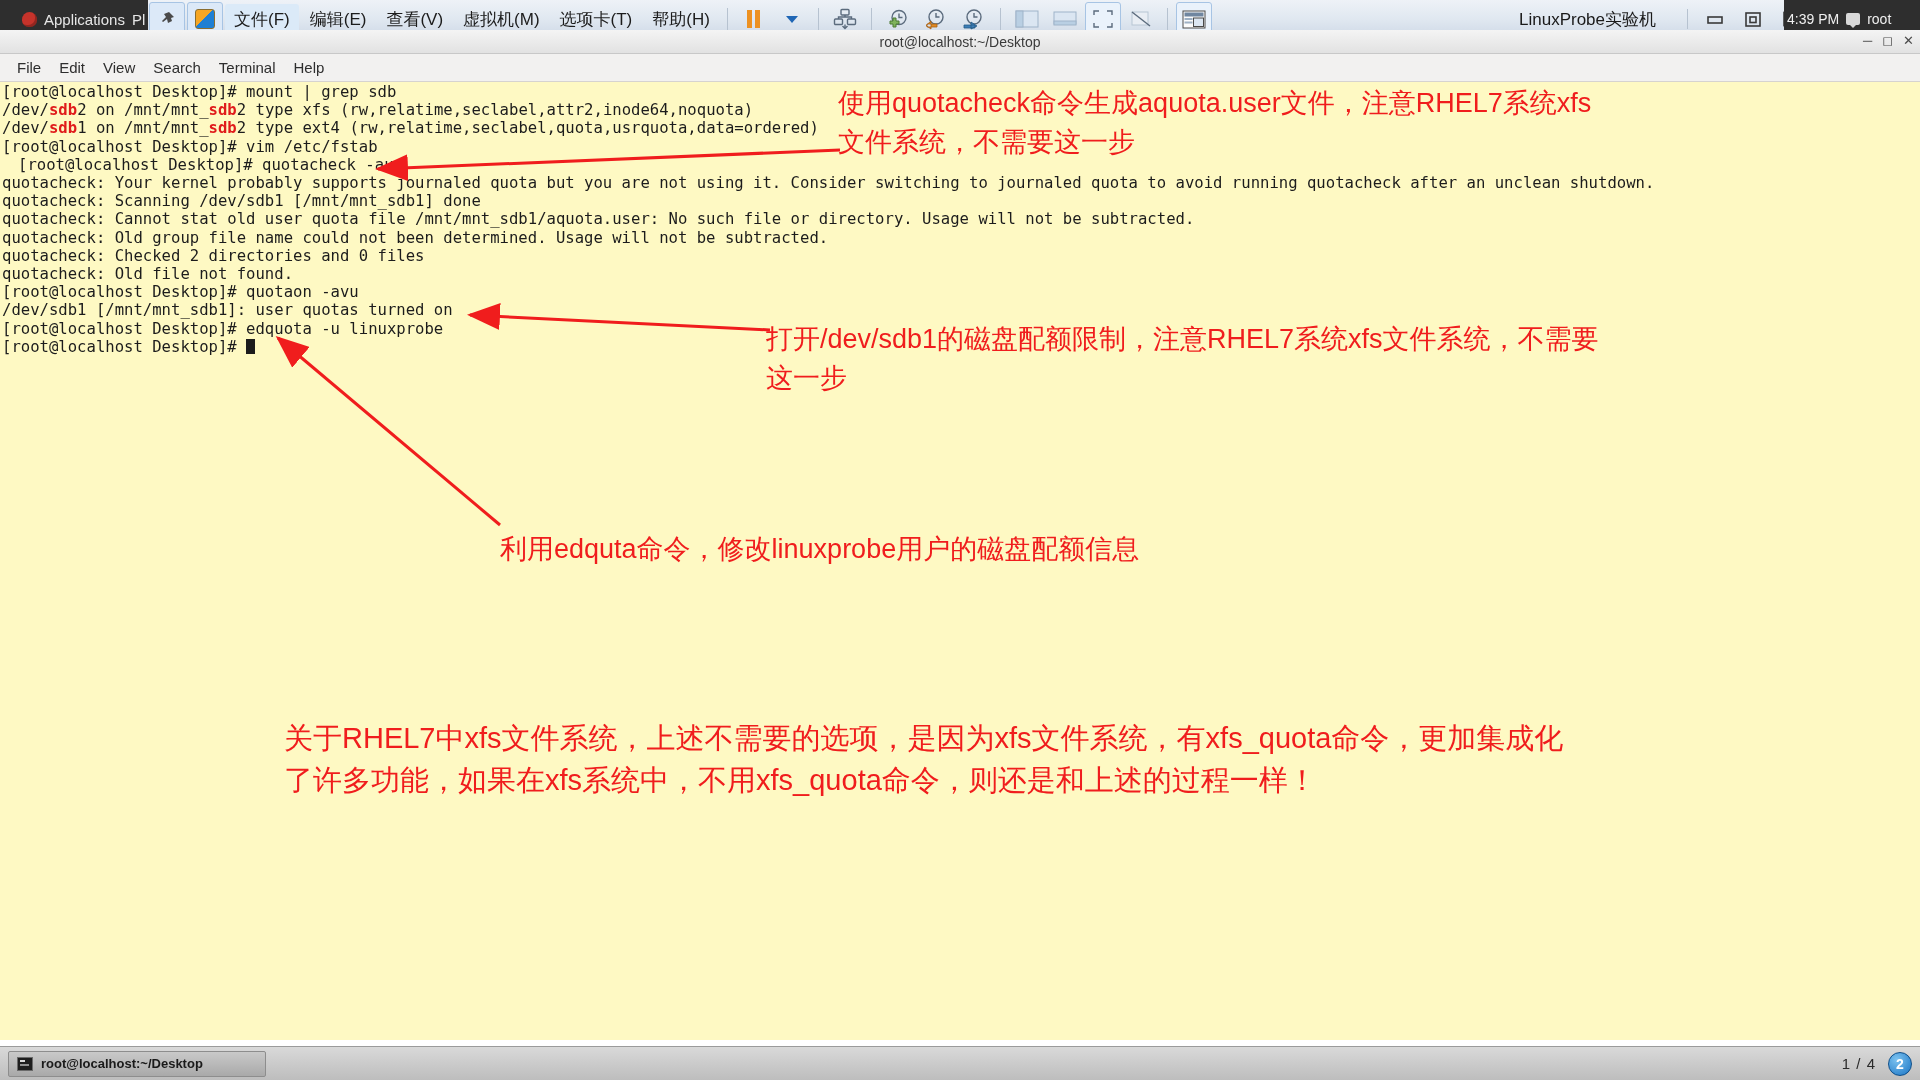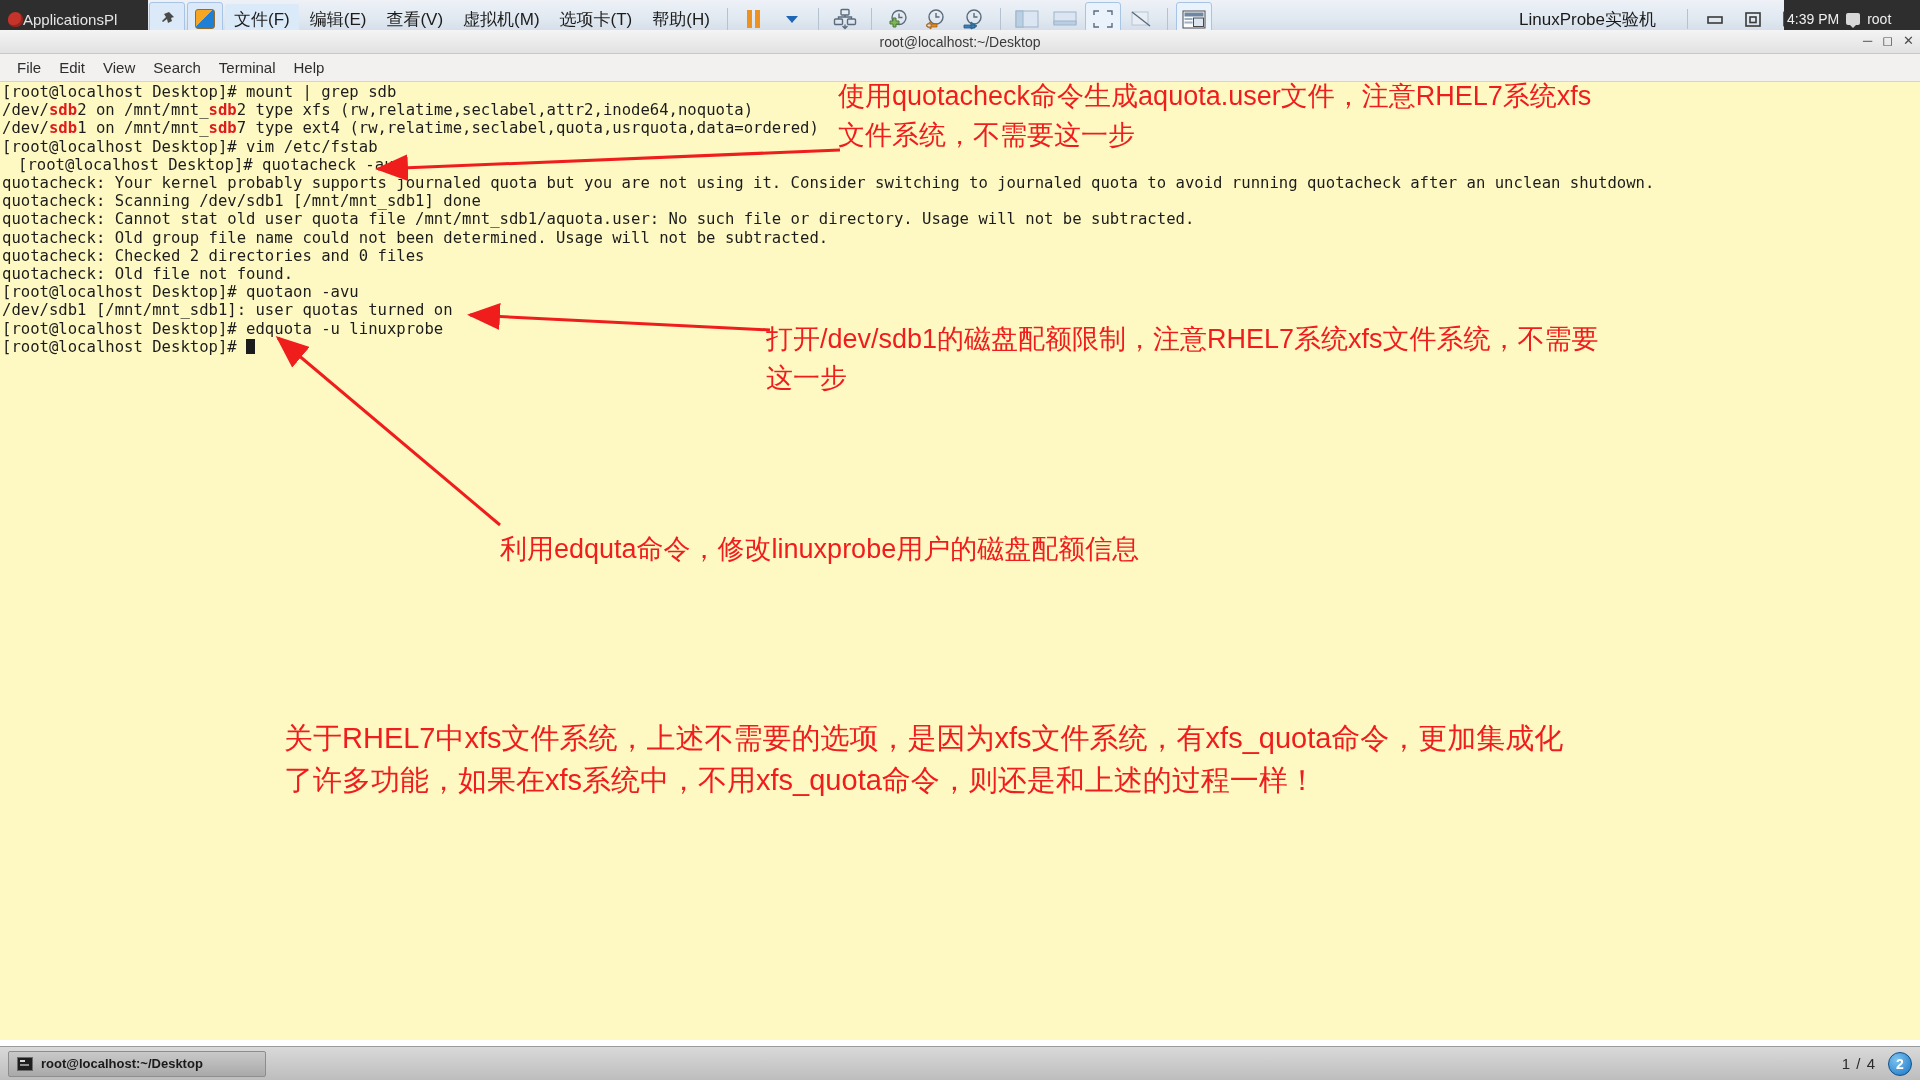--- a/index.html
+++ b/index.html
@@ -14,22 +14,22 @@
   
   .vm-bar {
     position: absolute; left: 0; top: 0; width: 1920px; height: 38px;
     background: linear-gradient(to bottom, #eef2f7 0%, #dfe7f0 55%, #cfd9e6 100%);
     border-bottom: 1px solid #9aa8ba;
     display: flex; align-items: center;
   }
   .gnome-strip {
     position: absolute; left: 0; top: 0; width: 148px; height: 38px;
     background: #2e2e2e; color: #e6e6e6;
-    display: flex; align-items: center; gap: 0;
-    padding-left: 8px; font-size: 15px;
+    display: flex; align-items: center; gap: 7px;
+    padding-left: 22px; font-size: 15px;
   }
   .gnome-strip .redhat {
     width: 15px; height: 15px; border-radius: 50% 50% 45% 45%;
     background: #c5332b; box-shadow: inset -2px -2px 0 rgba(0,0,0,.25);
   }
   .vm-tools { position: absolute; left: 148px; top: 0; height: 38px; display: flex; align-items: center; }
   .tb-btn {
     width: 36px; height: 34px; margin: 2px 1px;
     display: flex; align-items: center; justify-content: center;
     border-radius: 3px; position: relative;
@@ -300,21 +300,21 @@
       <span class="mm">Edit</span>
       <span class="mm">View</span>
       <span class="mm">Search</span>
       <span class="mm">Terminal</span>
       <span class="mm">Help</span>
     </div>
 
     <div class="term-body" id="term-body">
         <div class="tline" style="top: 1px;">[root@localhost Desktop]# mount | grep sdb</div>
         <div class="tline" style="top: 19.2px;"><span>/dev/</span><span class="grepm">sdb</span><span>2 on /mnt/mnt_</span><span class="grepm">sdb</span><span>2 type xfs (rw,relatime,seclabel,attr2,inode64,noquota)</span></div>
-        <div class="tline" style="top: 37.4px;"><span>/dev/</span><span class="grepm">sdb</span><span>1 on /mnt/mnt_</span><span class="grepm">sdb</span><span>7 type ext4 (rw,relatime,seclabel,quota,usrquota,data=ordered)</span></div>
+        <div class="tline" style="top: 37.4px;"><span>/dev/</span><span class="grepm">sdb</span><span>1 on /mnt/mnt_</span><span class="grepm">sdb</span><span>2 type ext4 (rw,relatime,seclabel,quota,usrquota,data=ordered)</span></div>
         <div class="tline" style="top: 55.6px;">[root@localhost Desktop]# vim /etc/fstab</div>
         <div class="tline" style="top: 73.8px; margin-left: 16px;">[root@localhost Desktop]# quotacheck -auv</div>
         <div class="tline" style="top: 92px;">quotacheck: Your kernel probably supports journaled quota but you are not using it. Consider switching to journaled quota to avoid running quotacheck after an unclean shutdown.</div>
         <div class="tline" style="top: 110.2px;">quotacheck: Scanning /dev/sdb1 [/mnt/mnt_sdb1] done</div>
         <div class="tline" style="top: 128.4px;">quotacheck: Cannot stat old user quota file /mnt/mnt_sdb1/aquota.user: No such file or directory. Usage will not be subtracted.</div>
         <div class="tline" style="top: 146.6px;">quotacheck: Old group file name could not been determined. Usage will not be subtracted.</div>
         <div class="tline" style="top: 164.8px;">quotacheck: Checked 2 directories and 0 files</div>
         <div class="tline" style="top: 183px;">quotacheck: Old file not found.</div>
         <div class="tline" style="top: 201.2px;">[root@localhost Desktop]# quotaon -avu</div>
         <div class="tline" style="top: 219.4px;">/dev/sdb1 [/mnt/mnt_sdb1]: user quotas turned on</div>
@@ -327,21 +327,21 @@
     <defs>
       <marker id="ah" markerWidth="11" markerHeight="9" refX="10" refY="4.5" orient="auto">
         <polygon points="0 0, 11 4.5, 0 9" fill="#f01d1d"></polygon>
       </marker>
     </defs>
     <line x1="840" y1="150" x2="378" y2="169" stroke="#f01d1d" stroke-width="3" marker-end="url(#ah)"></line>
     <line x1="770" y1="330" x2="470" y2="315" stroke="#f01d1d" stroke-width="3" marker-end="url(#ah)"></line>
     <line x1="500" y1="525" x2="278" y2="338" stroke="#f01d1d" stroke-width="3" marker-end="url(#ah)"></line>
   </svg>
 
-  <div class="anno" style="left:838px; top:77px; width:1070px;">使用quotacheck命令生成aquota.user文件，注意RHEL7系统xfs
+  <div class="anno" style="left:838px; top:84px; width:1070px;">使用quotacheck命令生成aquota.user文件，注意RHEL7系统xfs
 文件系统，不需要这一步</div>
 
   <div class="anno" style="left:766px; top:320px; width:1150px;">打开/dev/sdb1的磁盘配额限制，注意RHEL7系统xfs文件系统，不需要
 这一步</div>
 
   <div class="anno" style="left:500px; top:530px; width:1000px;">利用edquta命令，修改linuxprobe用户的磁盘配额信息</div>
 
   <div class="anno big" style="left:284px; top:718px; width:1620px;">关于RHEL7中xfs文件系统，上述不需要的选项，是因为xfs文件系统，有xfs_quota命令，更加集成化
 了许多功能，如果在xfs系统中，不用xfs_quota命令，则还是和上述的过程一样！</div>
 

